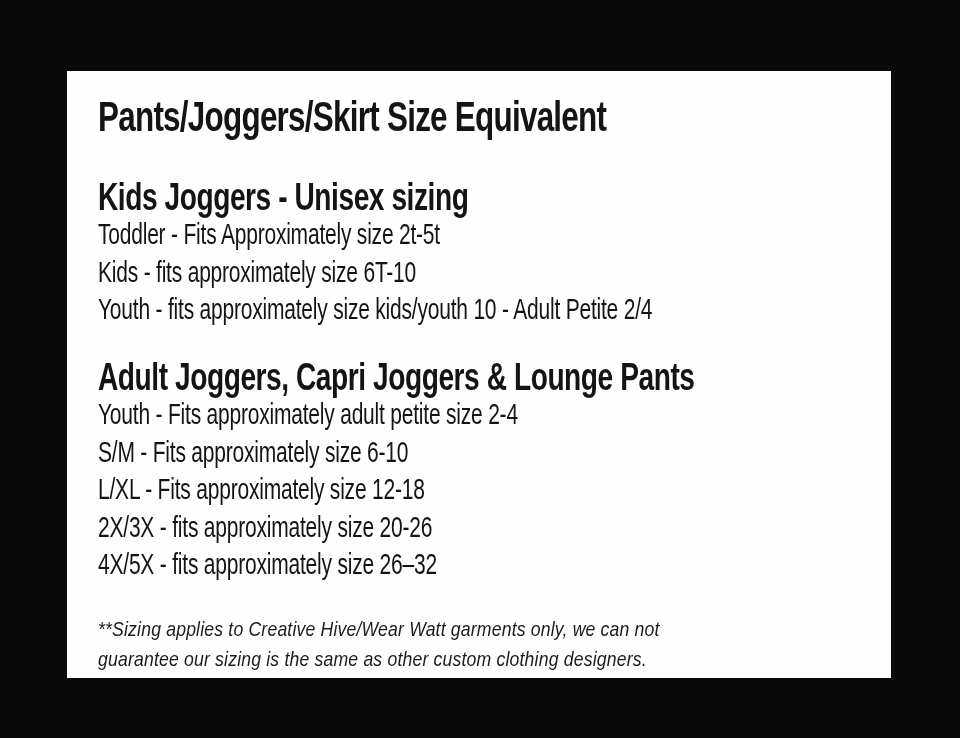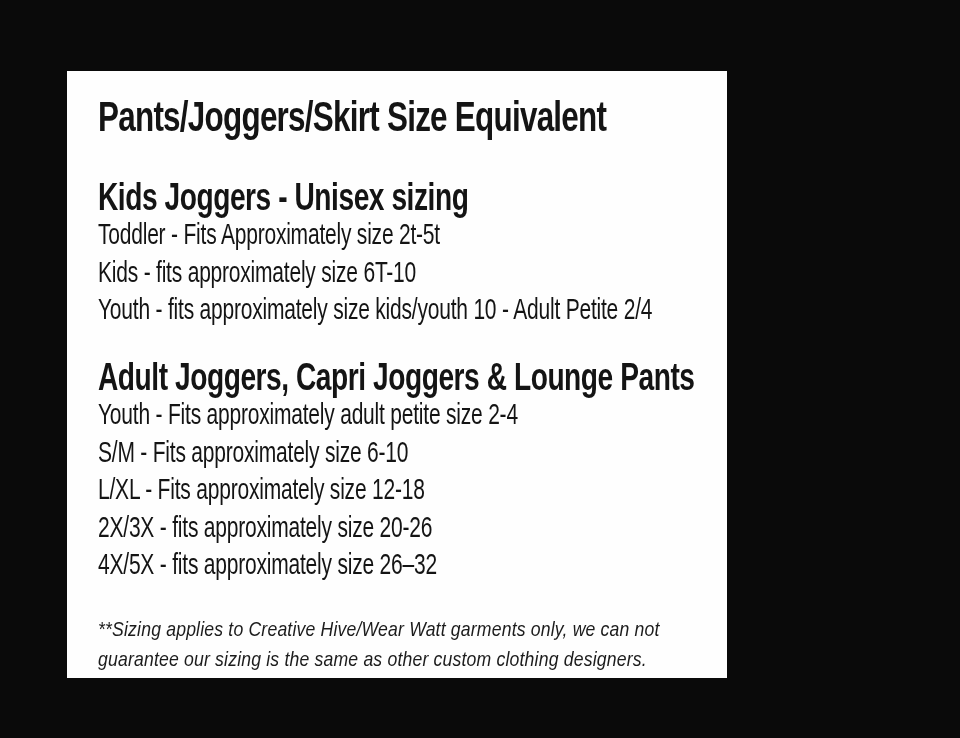--- a/index.html
+++ b/index.html
@@ -16,21 +16,21 @@
   }
   .page {
     position: absolute;
     inset: 0;
     background: #0a0a0a;
   }
   .card {
     position: absolute;
     left: 67px;
     top: 71px;
-    width: 660px;
+    width: 824px;
     height: 607px;
     background: #fefefe;
     color: #141414;
   }
   .t {
     position: absolute;
     left: 31px;
     margin: 0;
     white-space: nowrap;
     line-height: 1;

